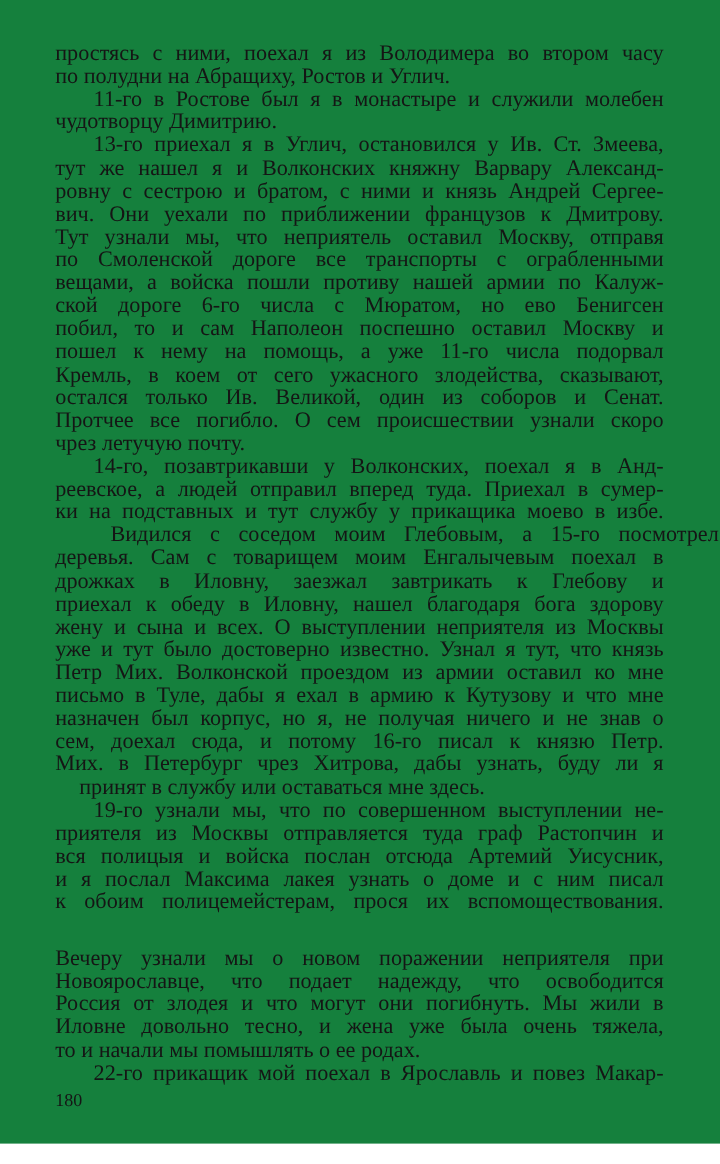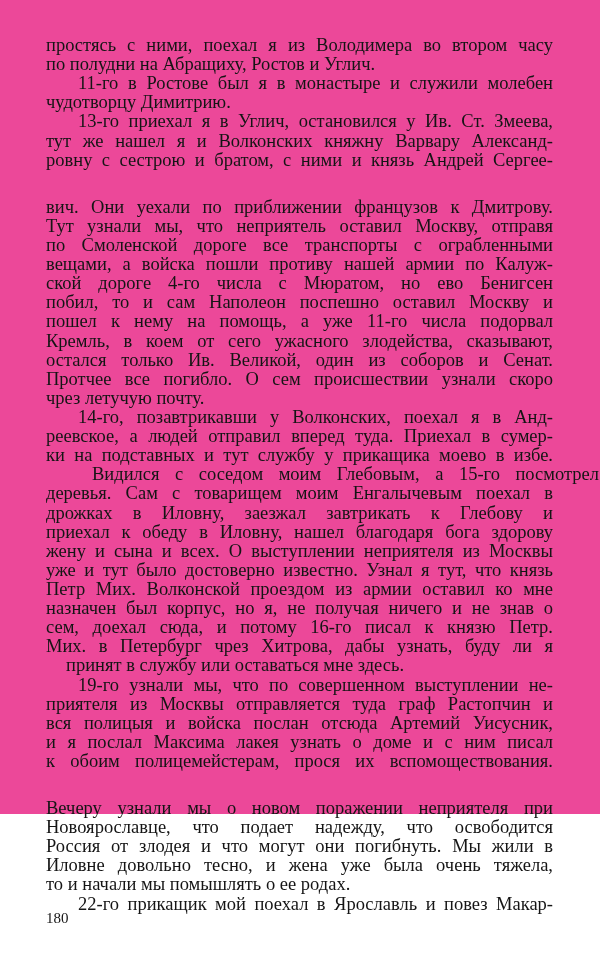--- a/index.html
+++ b/index.html
@@ -1,19 +1,19 @@
 <!DOCTYPE html>
 <html><head>
 <meta charset="utf-8">
 <style>
   html, body { margin: 0; padding: 0; background: #ffffff; }
   body { width: 600px; height: 970px; position: relative; overflow: hidden; }
   .page {
-    position: absolute; left: 0; top: 0; width: 600px; height: 814px;
-    background: #ec4899;
+    position: absolute; left: 0; top: 0; width: 600px; height: 953px;
+    background: #15803d;
   }
   .text-block {
     position: absolute; left: 46px; top: 36px; width: 507px;
     font-family: "Liberation Serif", "DejaVu Serif", serif;
     font-size: 18.5px; color: #151515;
   }
   .line {
     display: block; height: 19.12px; line-height: 19.12px;
     white-space: nowrap; overflow: visible;
     text-align: justify; text-align-last: justify;
@@ -32,41 +32,42 @@
 
 <div class="page">
   <div class="text-block" id="text-block">
       <span class="line" style="white-space: nowrap; display: block; width: 507px; box-sizing: border-box;">простясь с ними, поехал я из Володимера во втором часу</span>
       <span class="line last" style="white-space: nowrap; display: block; width: 507px; box-sizing: border-box;">по полудни на Абращиху, Ростов и Углич.</span>
       <span class="line indent" style="white-space: nowrap; display: block; width: 507px; box-sizing: border-box;">11-го в Ростове был я в монастыре и служили молебен</span>
       <span class="line last" style="white-space: nowrap; display: block; width: 507px; box-sizing: border-box;">чудотворцу Димитрию.</span>
       <span class="line indent" style="white-space: nowrap; display: block; width: 507px; box-sizing: border-box;">13-го приехал я в Углич, остановился у Ив. Ст. Змеева,</span>
       <span class="line" style="white-space: nowrap; display: block; width: 507px; box-sizing: border-box;">тут же нашел я и Волконских княжну Варвару Александ-</span>
       <span class="line" style="white-space: nowrap; display: block; width: 507px; box-sizing: border-box;">ровну с сестрою и братом, с ними и князь Андрей Сергее-</span>
-      <span class="line" style="white-space: nowrap; display: block; width: 507px; box-sizing: border-box; margin-top: 28px;">вич. Они уехали по приближении французов к Дмитрову.</span>
+      <span class="line" style="white-space: nowrap; display: block; width: 507px; box-sizing: border-box;">вич. Они уехали по приближении французов к Дмитрову.</span>
       <span class="line" style="white-space: nowrap; display: block; width: 507px; box-sizing: border-box;">Тут узнали мы, что неприятель оставил Москву, отправя</span>
       <span class="line" style="white-space: nowrap; display: block; width: 507px; box-sizing: border-box;">по Смоленской дороге все транспорты с ограбленными</span>
       <span class="line" style="white-space: nowrap; display: block; width: 507px; box-sizing: border-box;">вещами, а войска пошли противу нашей армии по Калуж-</span>
-      <span class="line" style="white-space: nowrap; display: block; width: 507px; box-sizing: border-box;">ской дороге 4-го числа с Мюратом, но ево Бенигсен</span>
+      <span class="line" style="white-space: nowrap; display: block; width: 507px; box-sizing: border-box;">ской дороге 6-го числа с Мюратом, но ево Бенигсен</span>
       <span class="line" style="white-space: nowrap; display: block; width: 507px; box-sizing: border-box;">побил, то и сам Наполеон поспешно оставил Москву и</span>
       <span class="line" style="white-space: nowrap; display: block; width: 507px; box-sizing: border-box;">пошел к нему на помощь, а уже 11-го числа подорвал</span>
       <span class="line" style="white-space: nowrap; display: block; width: 507px; box-sizing: border-box;">Кремль, в коем от сего ужасного злодейства, сказывают,</span>
       <span class="line" style="white-space: nowrap; display: block; width: 507px; box-sizing: border-box;">остался только Ив. Великой, один из соборов и Сенат.</span>
       <span class="line" style="white-space: nowrap; display: block; width: 507px; box-sizing: border-box;">Протчее все погибло. О сем происшествии узнали скоро</span>
       <span class="line last" style="white-space: nowrap; display: block; width: 507px; box-sizing: border-box;">чрез летучую почту.</span>
       <span class="line indent" style="white-space: nowrap; display: block; width: 507px; box-sizing: border-box;">14-го, позавтрикавши у Волконских, поехал я в Анд-</span>
       <span class="line" style="white-space: nowrap; display: block; width: 507px; box-sizing: border-box;">реевское, а людей отправил вперед туда. Приехал в сумер-</span>
       <span class="line" style="white-space: nowrap; display: block; width: 507px; box-sizing: border-box;">ки на подставных и тут службу у прикащика моево в избе.</span>
       <span class="line" style="white-space: nowrap; display: block; width: 507px; box-sizing: border-box; margin-left: 46px;">Видился с соседом моим Глебовым, а 15-го посмотрел</span>
       <span class="line" style="white-space: nowrap; display: block; width: 507px; box-sizing: border-box;">деревья. Сам с товарищем моим Енгалычевым поехал в</span>
       <span class="line" style="white-space: nowrap; display: block; width: 507px; box-sizing: border-box;">дрожках в Иловну, заезжал завтрикать к Глебову и</span>
       <span class="line" style="white-space: nowrap; display: block; width: 507px; box-sizing: border-box;">приехал к обеду в Иловну, нашел благодаря бога здорову</span>
       <span class="line" style="white-space: nowrap; display: block; width: 507px; box-sizing: border-box;">жену и сына и всех. О выступлении неприятеля из Москвы</span>
       <span class="line" style="white-space: nowrap; display: block; width: 507px; box-sizing: border-box;">уже и тут было достоверно известно. Узнал я тут, что князь</span>
       <span class="line" style="white-space: nowrap; display: block; width: 507px; box-sizing: border-box;">Петр Мих. Волконской проездом из армии оставил ко мне</span>
+      <span class="line" style="white-space: nowrap; display: block; width: 507px; box-sizing: border-box;">письмо в Туле, дабы я ехал в армию к Кутузову и что мне</span>
       <span class="line" style="white-space: nowrap; display: block; width: 507px; box-sizing: border-box;">назначен был корпус, но я, не получая ничего и не знав о</span>
       <span class="line" style="white-space: nowrap; display: block; width: 507px; box-sizing: border-box;">сем, доехал сюда, и потому 16-го писал к князю Петр.</span>
       <span class="line" style="white-space: nowrap; display: block; width: 507px; box-sizing: border-box;">Мих. в Петербург чрез Хитрова, дабы узнать, буду ли я</span>
       <span class="line last" style="white-space: nowrap; display: block; width: 507px; box-sizing: border-box; margin-left: 20px;">принят в службу или оставаться мне здесь.</span>
       <span class="line indent" style="white-space: nowrap; display: block; width: 507px; box-sizing: border-box;">19-го узнали мы, что по совершенном выступлении не-</span>
       <span class="line" style="white-space: nowrap; display: block; width: 507px; box-sizing: border-box;">приятеля из Москвы отправляется туда граф Растопчин и</span>
       <span class="line" style="white-space: nowrap; display: block; width: 507px; box-sizing: border-box;">вся полицыя и войска послан отсюда Артемий Уисусник,</span>
       <span class="line" style="white-space: nowrap; display: block; width: 507px; box-sizing: border-box;">и я послал Максима лакея узнать о доме и с ним писал</span>
       <span class="line" style="white-space: nowrap; display: block; width: 507px; box-sizing: border-box;">к обоим полицемейстерам, прося их вспомоществования.</span>
       <span class="line" style="white-space: nowrap; display: block; width: 507px; box-sizing: border-box; margin-top: 28px;">Вечеру узнали мы о новом поражении неприятеля при</span>

